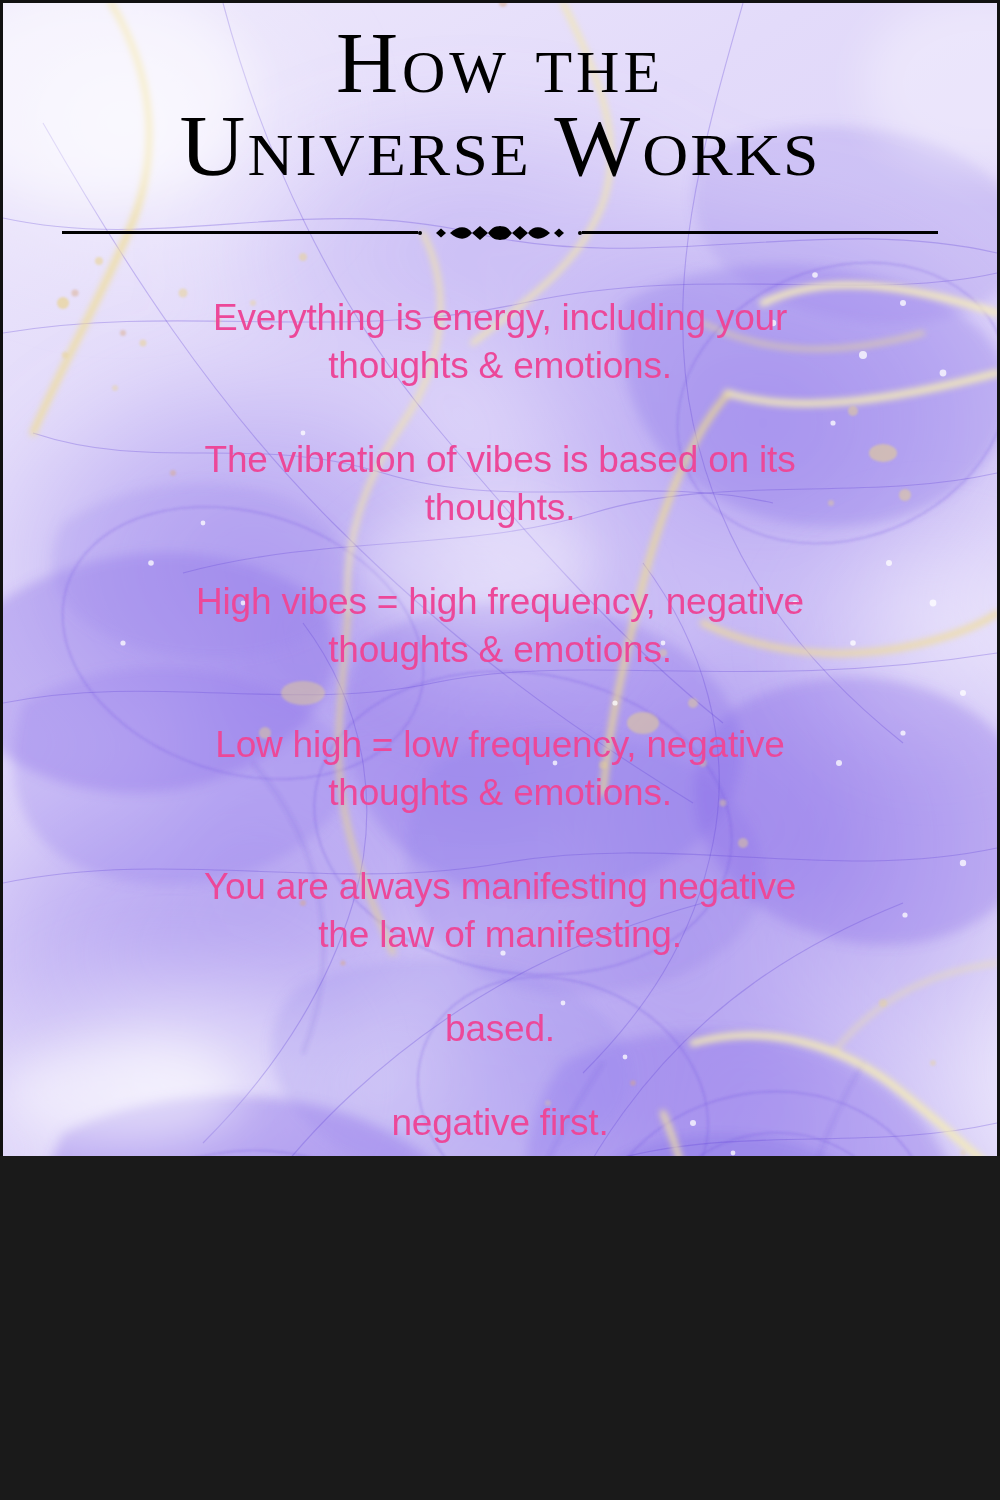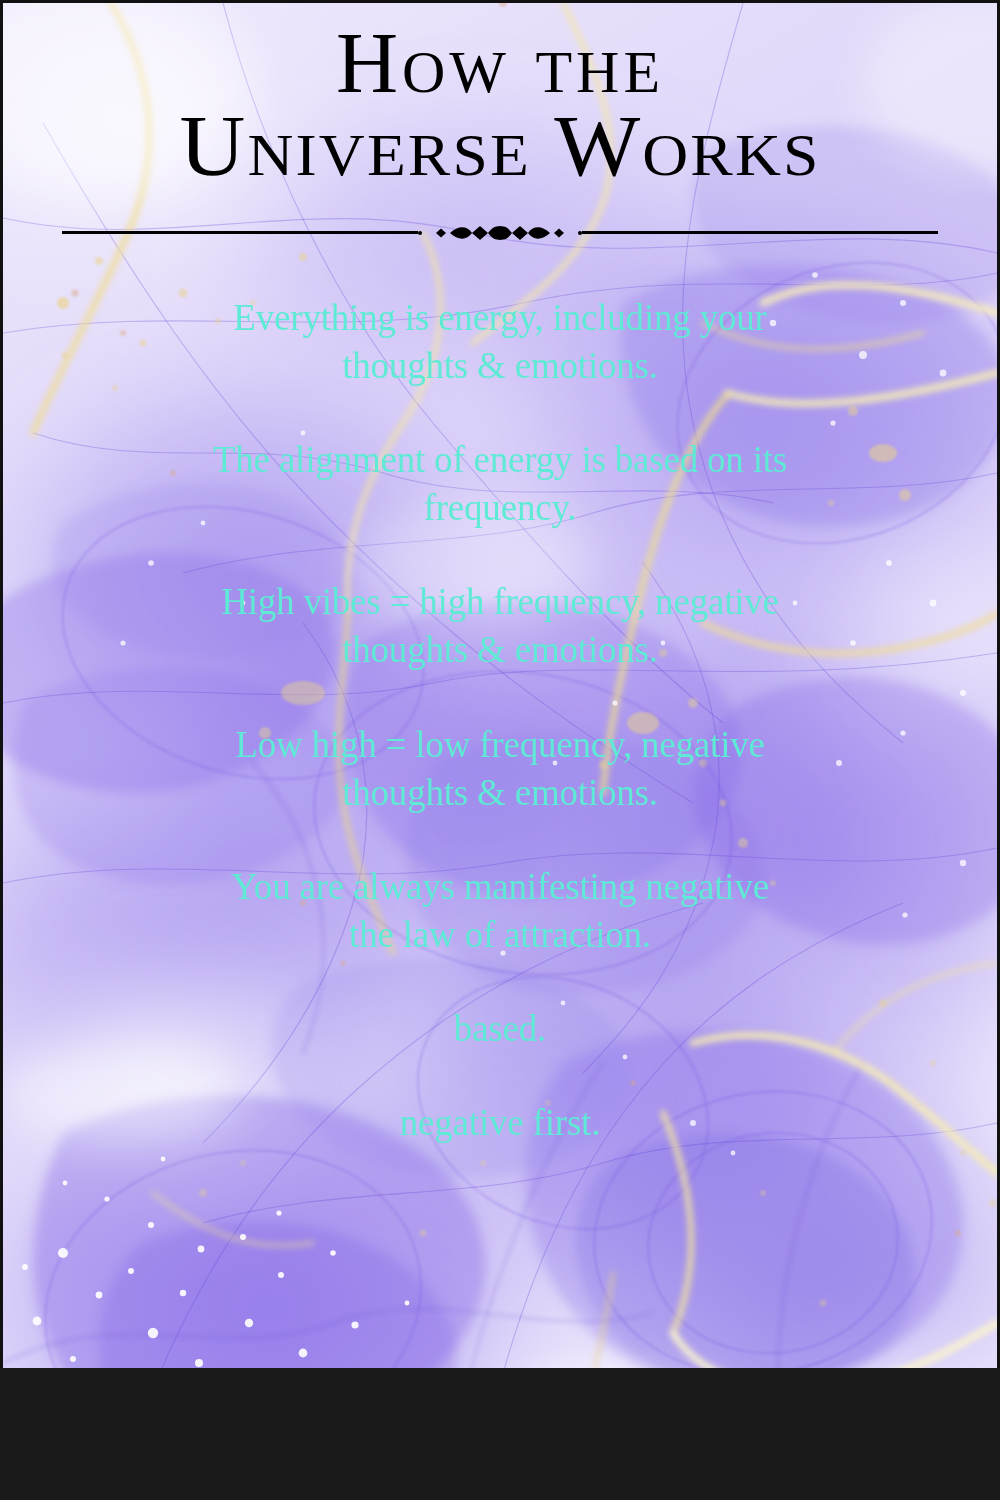--- a/index.html
+++ b/index.html
@@ -4,21 +4,21 @@
 <title>How the Universe Works</title>
 <style>
   html, body {
     margin: 0;
     padding: 0;
     background: #1a1a1a;
   }
   #poster {
     position: relative;
     width: 1000px;
-    height: 1368px;
+    height: 1156px;
     overflow: hidden;
     background: #111;
     font-family: "Liberation Serif", "DejaVu Serif", serif;
   }
   
   #art {
     position: absolute;
     left: 3px;
     top: 3px;
     width: 994px;
@@ -94,24 +94,24 @@
     left: 60px;
     top: 294px;
     width: 880px;
     text-align: center;
   }
   .stanza {
     margin: 0 0 46px 0;
   }
   .stanza:last-child { margin-bottom: 0; }
   .line {
-    font-family: Liberation Serif, serif;
+    font-family: Liberation Sans, sans-serif;
     font-size: 37px;
     font-weight: 400;
-    color: #5eead4;
+    color: #ec4899;
     line-height: 1.30;
     letter-spacing: -0.2px;
     white-space: nowrap;
   }
 </style>
 </head>
 <body>
 
 <div id="poster">
 
@@ -430,37 +430,37 @@
     </div>
 
     <div class="lines">
 
       <div class="stanza">
         <div class="line">Everything is energy, including your</div>
         <div class="line">thoughts &amp; emotions.</div>
       </div>
 
       <div class="stanza">
-        <div class="line">The alignment of energy is based on its</div>
-        <div class="line">frequency.</div>
+        <div class="line">The vibration of vibes is based on its</div>
+        <div class="line">thoughts.</div>
       </div>
 
       <div class="stanza">
         <div class="line">High vibes = high frequency, negative</div>
         <div class="line">thoughts &amp; emotions.</div>
       </div>
 
       <div class="stanza">
         <div class="line">Low high = low frequency, negative</div>
         <div class="line">thoughts &amp; emotions.</div>
       </div>
 
       <div class="stanza">
         <div class="line">You are always manifesting negative</div>
-        <div class="line">the law of attraction.</div>
+        <div class="line">the law of manifesting.</div>
       </div>
 
       <div class="stanza">
         <div class="line">based.</div>
       </div>
 
       <div class="stanza">
         <div class="line">negative first.</div>
       </div>
 

